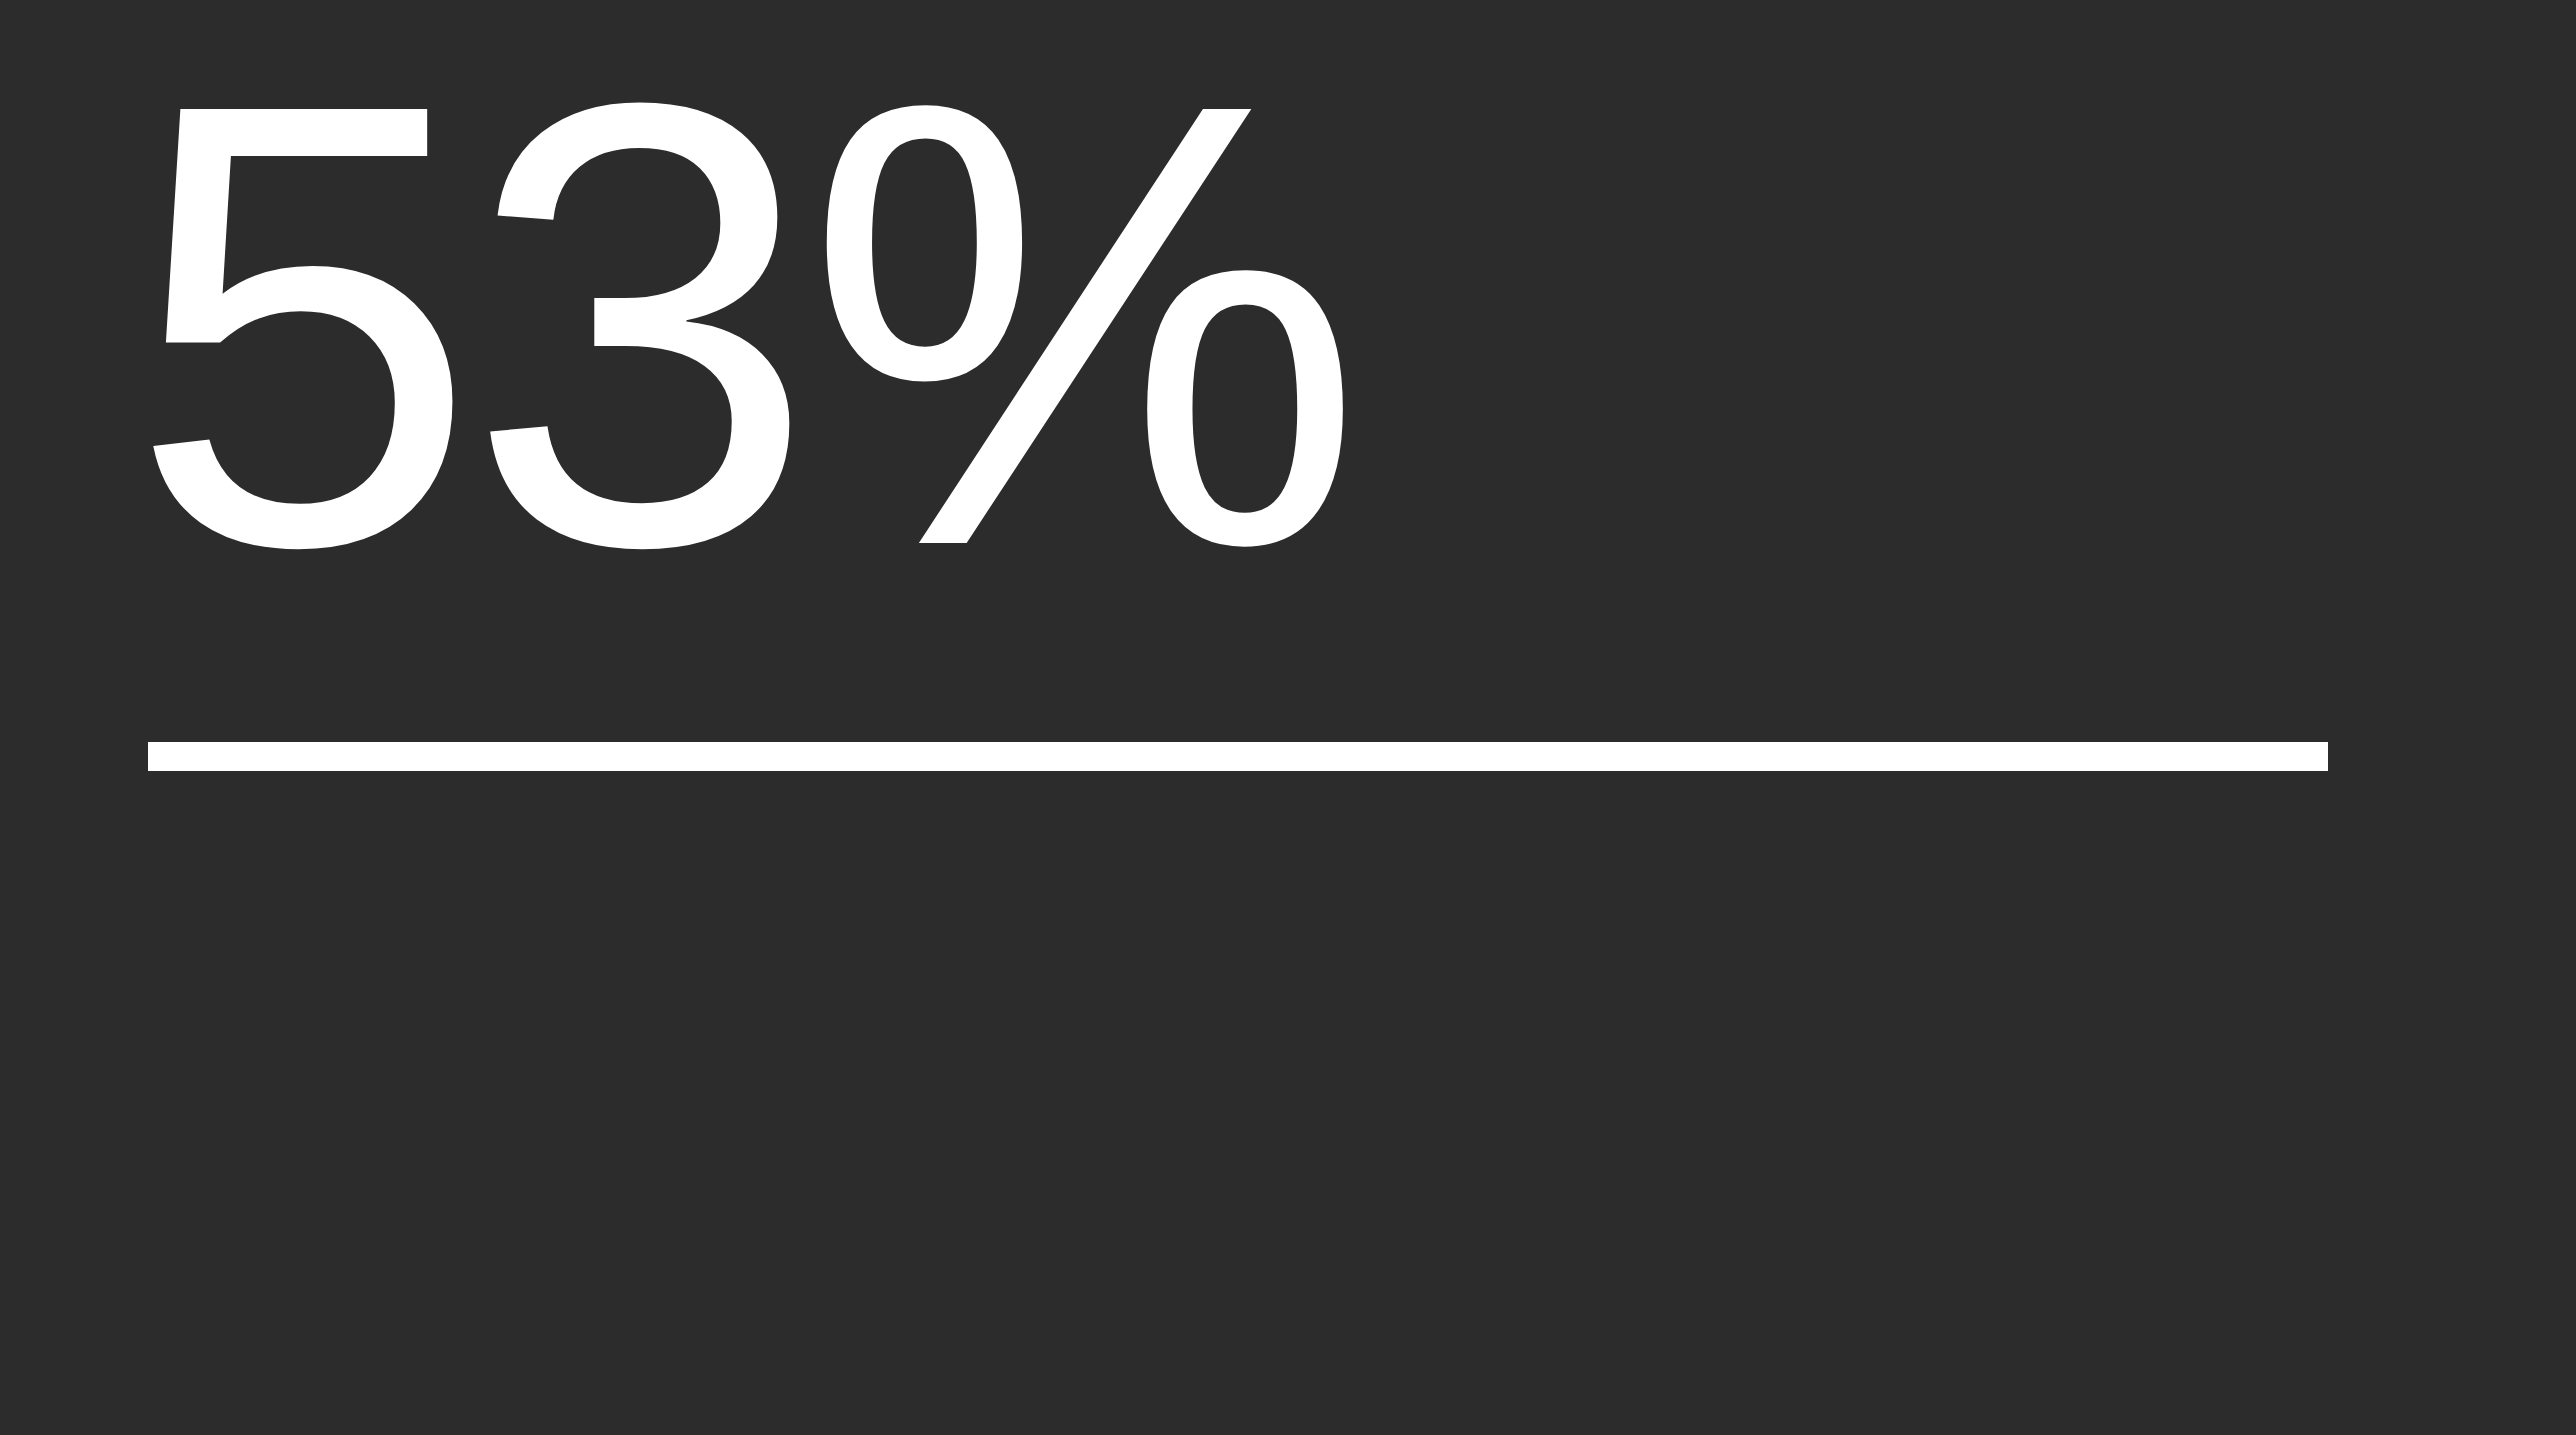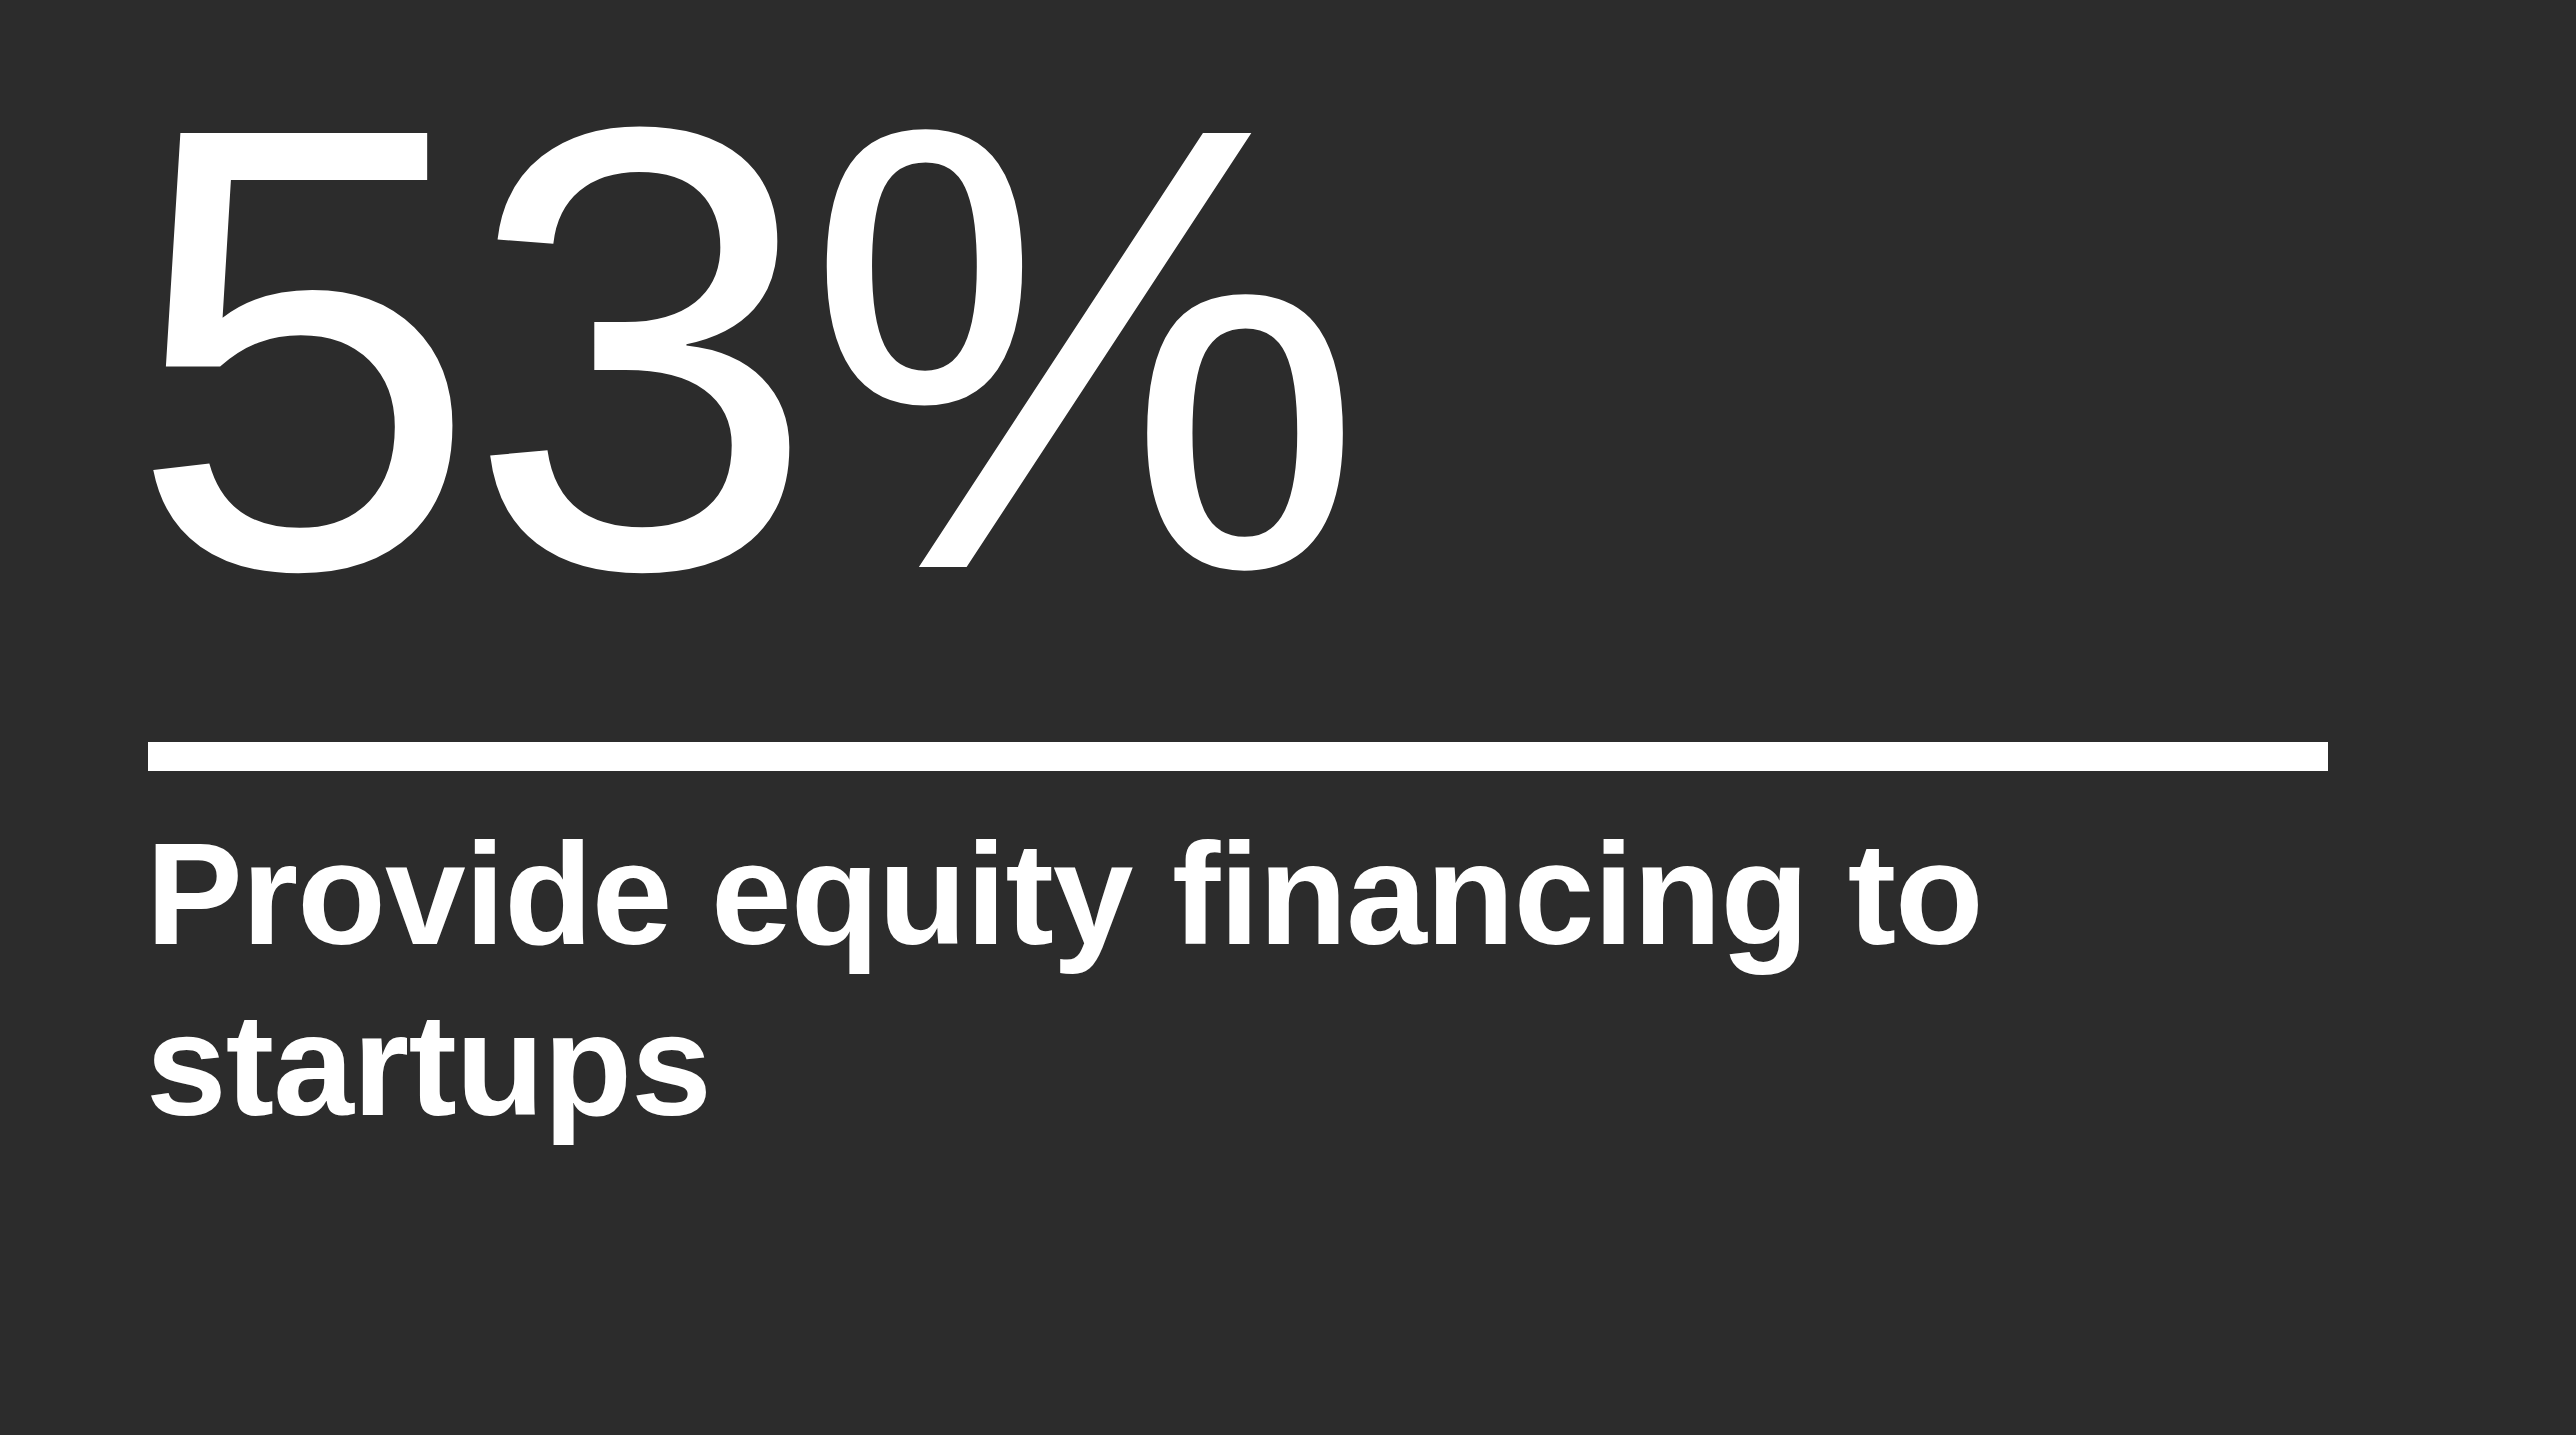--- a/index.html
+++ b/index.html
@@ -18,21 +18,21 @@
     height: 1435px;
     background: #2c2c2c;
     overflow: hidden;
     box-sizing: border-box;
   }
 
   
   .stat-figure {
     position: absolute;
     left: 128px;
-    top: 29px;
+    top: 5px;
     width: 2287px;
     height: 640px;
     color: #ffffff;
     font-family: "Liberation Sans", sans-serif;
     font-weight: 400;
     font-size: 631px;
     line-height: 640px;
     letter-spacing: -12.8px;
     white-space: nowrap;
     user-select: none;
@@ -66,16 +66,15 @@
 </style>
 </head>
 <body>
 
 <div class="stat-card">
 
   <div class="stat-figure">53%</div>
 
   <div class="stat-rule"></div>
 
-  <div class="stat-caption">Provide equity financing to startups</div>
 
 </div>
 
 
 </body></html>

